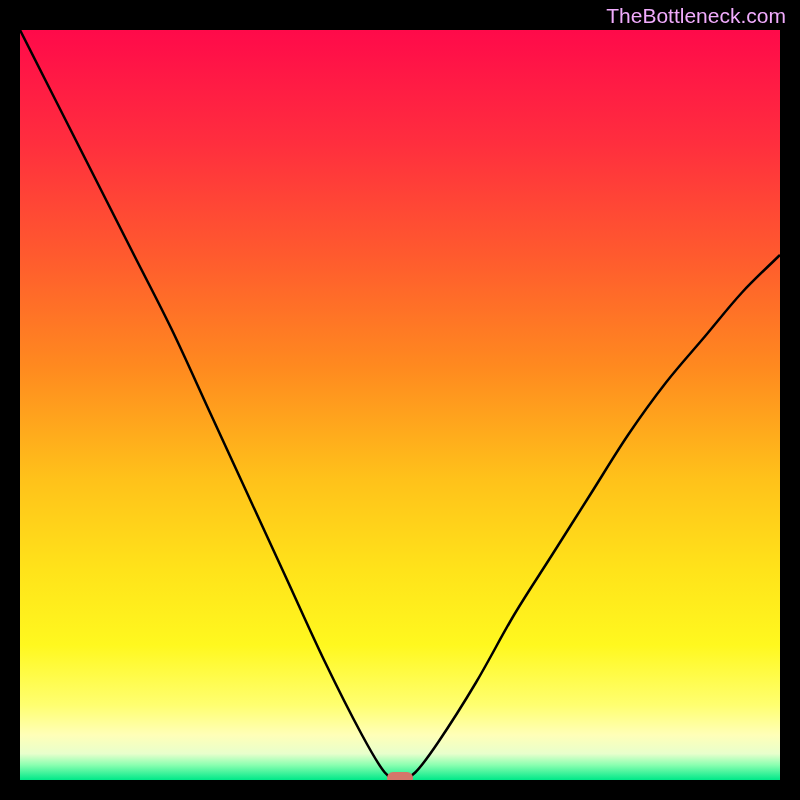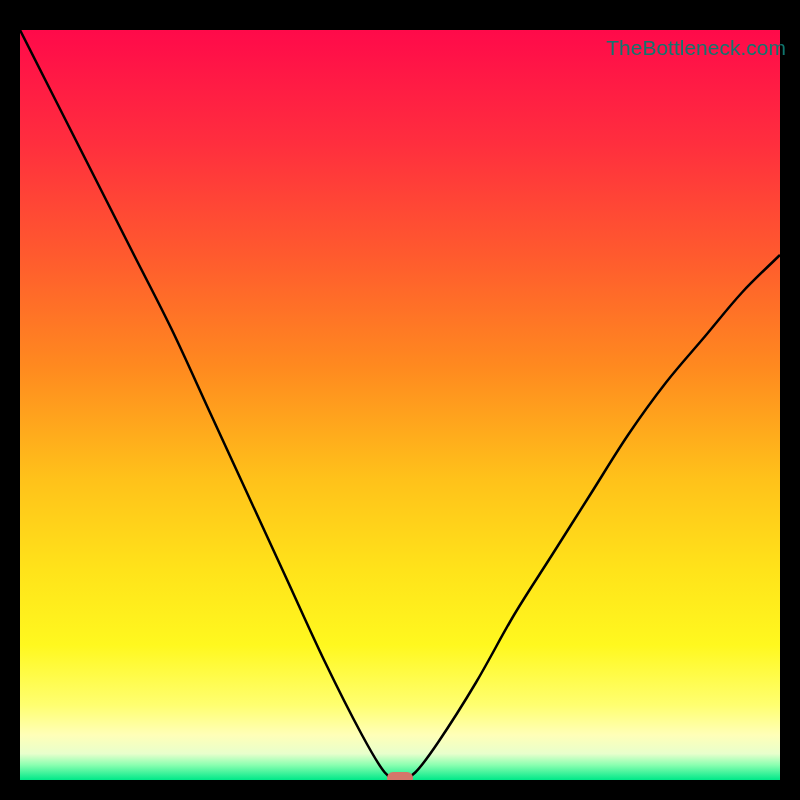--- a/index.html
+++ b/index.html
@@ -13,25 +13,24 @@
   }
   .container {
     position: relative;
     width: 800px;
     height: 800px;
   }
   .watermark {
     position: absolute;
     top: 4px;
     right: 14px;
-    color: #0f766e;
+    color: #f0abfc;
     font-size: 21px;
     font-weight: 500;
     z-index: 10;
-    margin-top: 32px;
   }
   .plot-area {
     position: absolute;
     left: 20px;
     top: 30px;
     width: 760px;
     height: 750px;
     overflow: hidden;
   }
   .gradient-bg {

